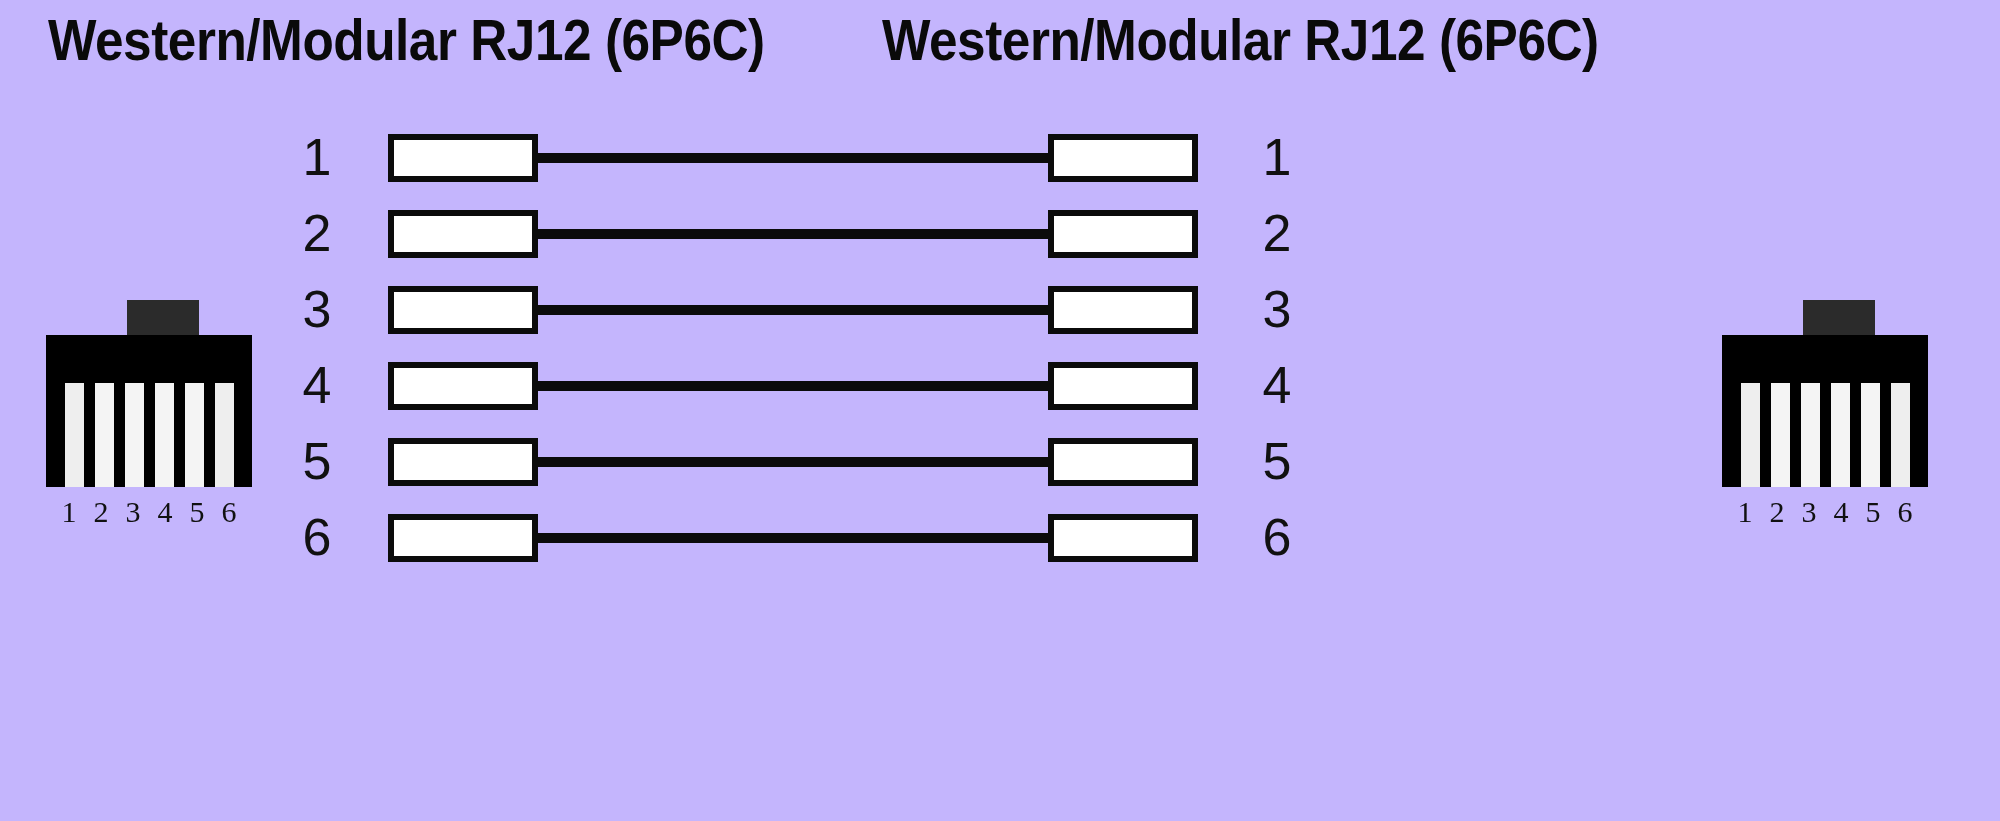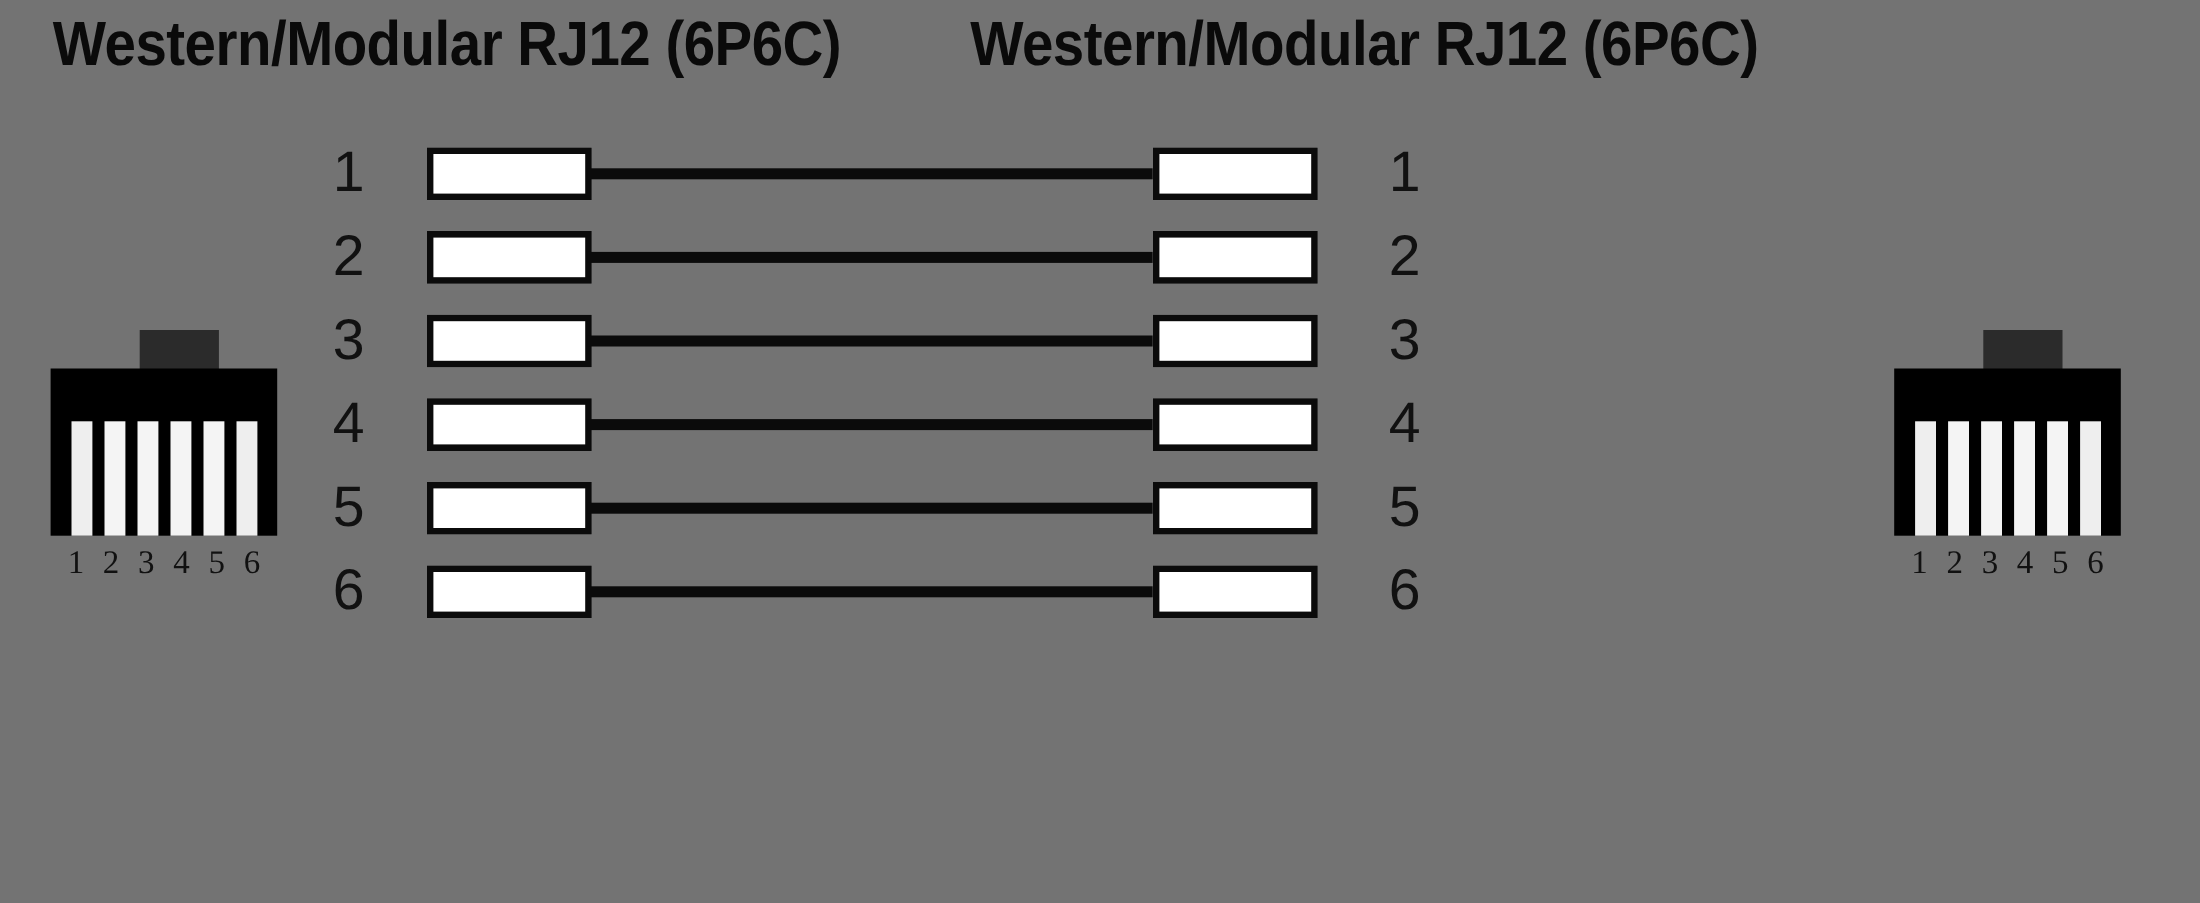--- a/index.html
+++ b/index.html
@@ -10,21 +10,21 @@
   }
   body {
     font-family: "Liberation Sans", sans-serif;
     -webkit-font-smoothing: antialiased;
   }
 
   #canvas {
     position: relative;
     width: 2000px;
     height: 821px;
-    background: #737373;
+    background: #c4b5fd;
     overflow: hidden;
   }
 
   
   .title {
     position: absolute;
     top: 8px;
     font-family: "Liberation Sans", sans-serif;
     font-weight: bold;
     font-size: 57px;

